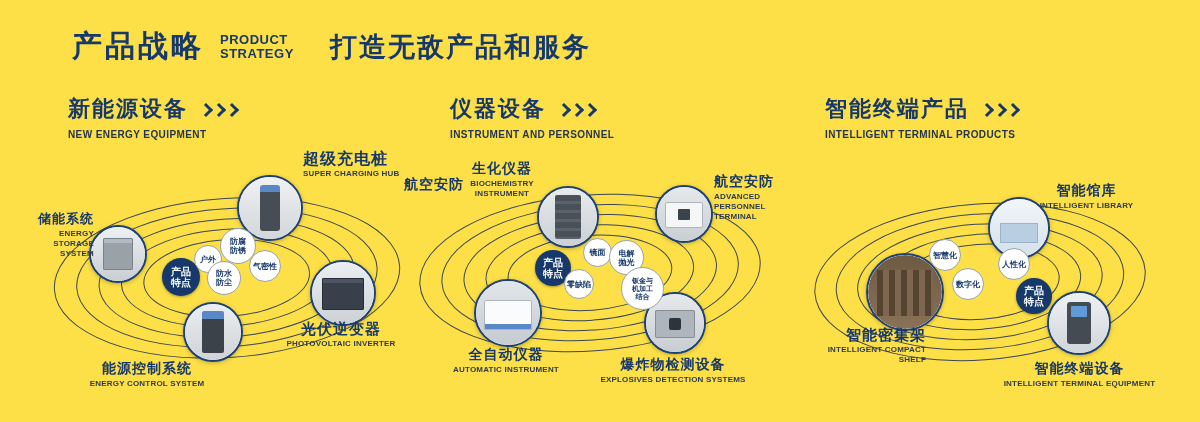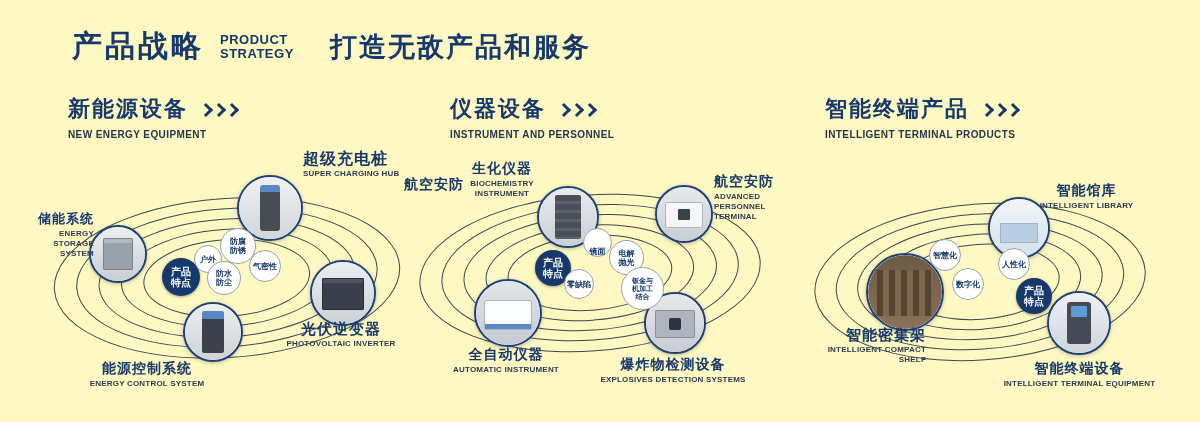--- a/index.html
+++ b/index.html
@@ -1,17 +1,17 @@
 <!DOCTYPE html>
 <html style="--navy: #16386B; --line: #3b4652;"><head>
 <meta charset="utf-8">
 <style>
   html,body{margin:0;padding:0;background:#fff;}
   body{font-family:"Liberation Sans","DejaVu Sans",sans-serif;}
-  .stage{position:relative;width:1200px;height:422px;background:#fef9c3;overflow:hidden;}
+  .stage{position:relative;width:1200px;height:422px;background:#fde047;overflow:hidden;}
 
   
   .hdr-cn{position:absolute;left:72px;top:26px;font-size:30px;font-weight:bold;color:var(--navy,#16386B);letter-spacing:3px;}
   .hdr-en{position:absolute;left:220px;top:33px;font-size:13px;line-height:14px;font-weight:bold;color:var(--navy,#16386B);letter-spacing:.5px;}
   .slogan{position:absolute;left:330px;top:29px;font-size:27px;font-weight:bold;color:var(--navy,#16386B);letter-spacing:2px;}
 
   
   .sec-head{position:absolute;}
   .sec-row{display:flex;align-items:center;font-family:Liberation Mono, monospace;}
   .sec-title{font-size:22px;font-weight:bold;color:var(--navy,#16386B);letter-spacing:2px;}
@@ -202,21 +202,21 @@
       <div class="en">AUTOMATIC INSTRUMENT</div>
     </div>
     <div class="nlabel ta-c" style="left:173px;top:216px;width:160px;">
       <div class="cn">爆炸物检测设备</div>
       <div class="en">EXPLOSIVES DETECTION SYSTEMS</div>
     </div>
 
     <div class="badge" style="left:115px;top:110px;width:36px;height:36px;">
         <span class="w2">产品特点</span>
       </div>
-    <div class="bub" style="left:163px;top:88px;width:27px;height:27px;align-items:flex-end;">
+    <div class="bub" style="left:163px;top:98px;width:27px;height:27px;">
         <span>镜面</span>
       </div>
     <div class="bub" style="left:189px;top:100px;width:33px;height:33px;">
         <span class="w2">电解抛光</span>
       </div>
     <div class="bub" style="left:144px;top:129px;width:28px;height:28px;">
         <span>零缺陷</span>
       </div>
     <div class="bub fs7" style="left:201px;top:127px;width:41px;height:41px;">
         <span class="w3">钣金与机加工结合</span>

